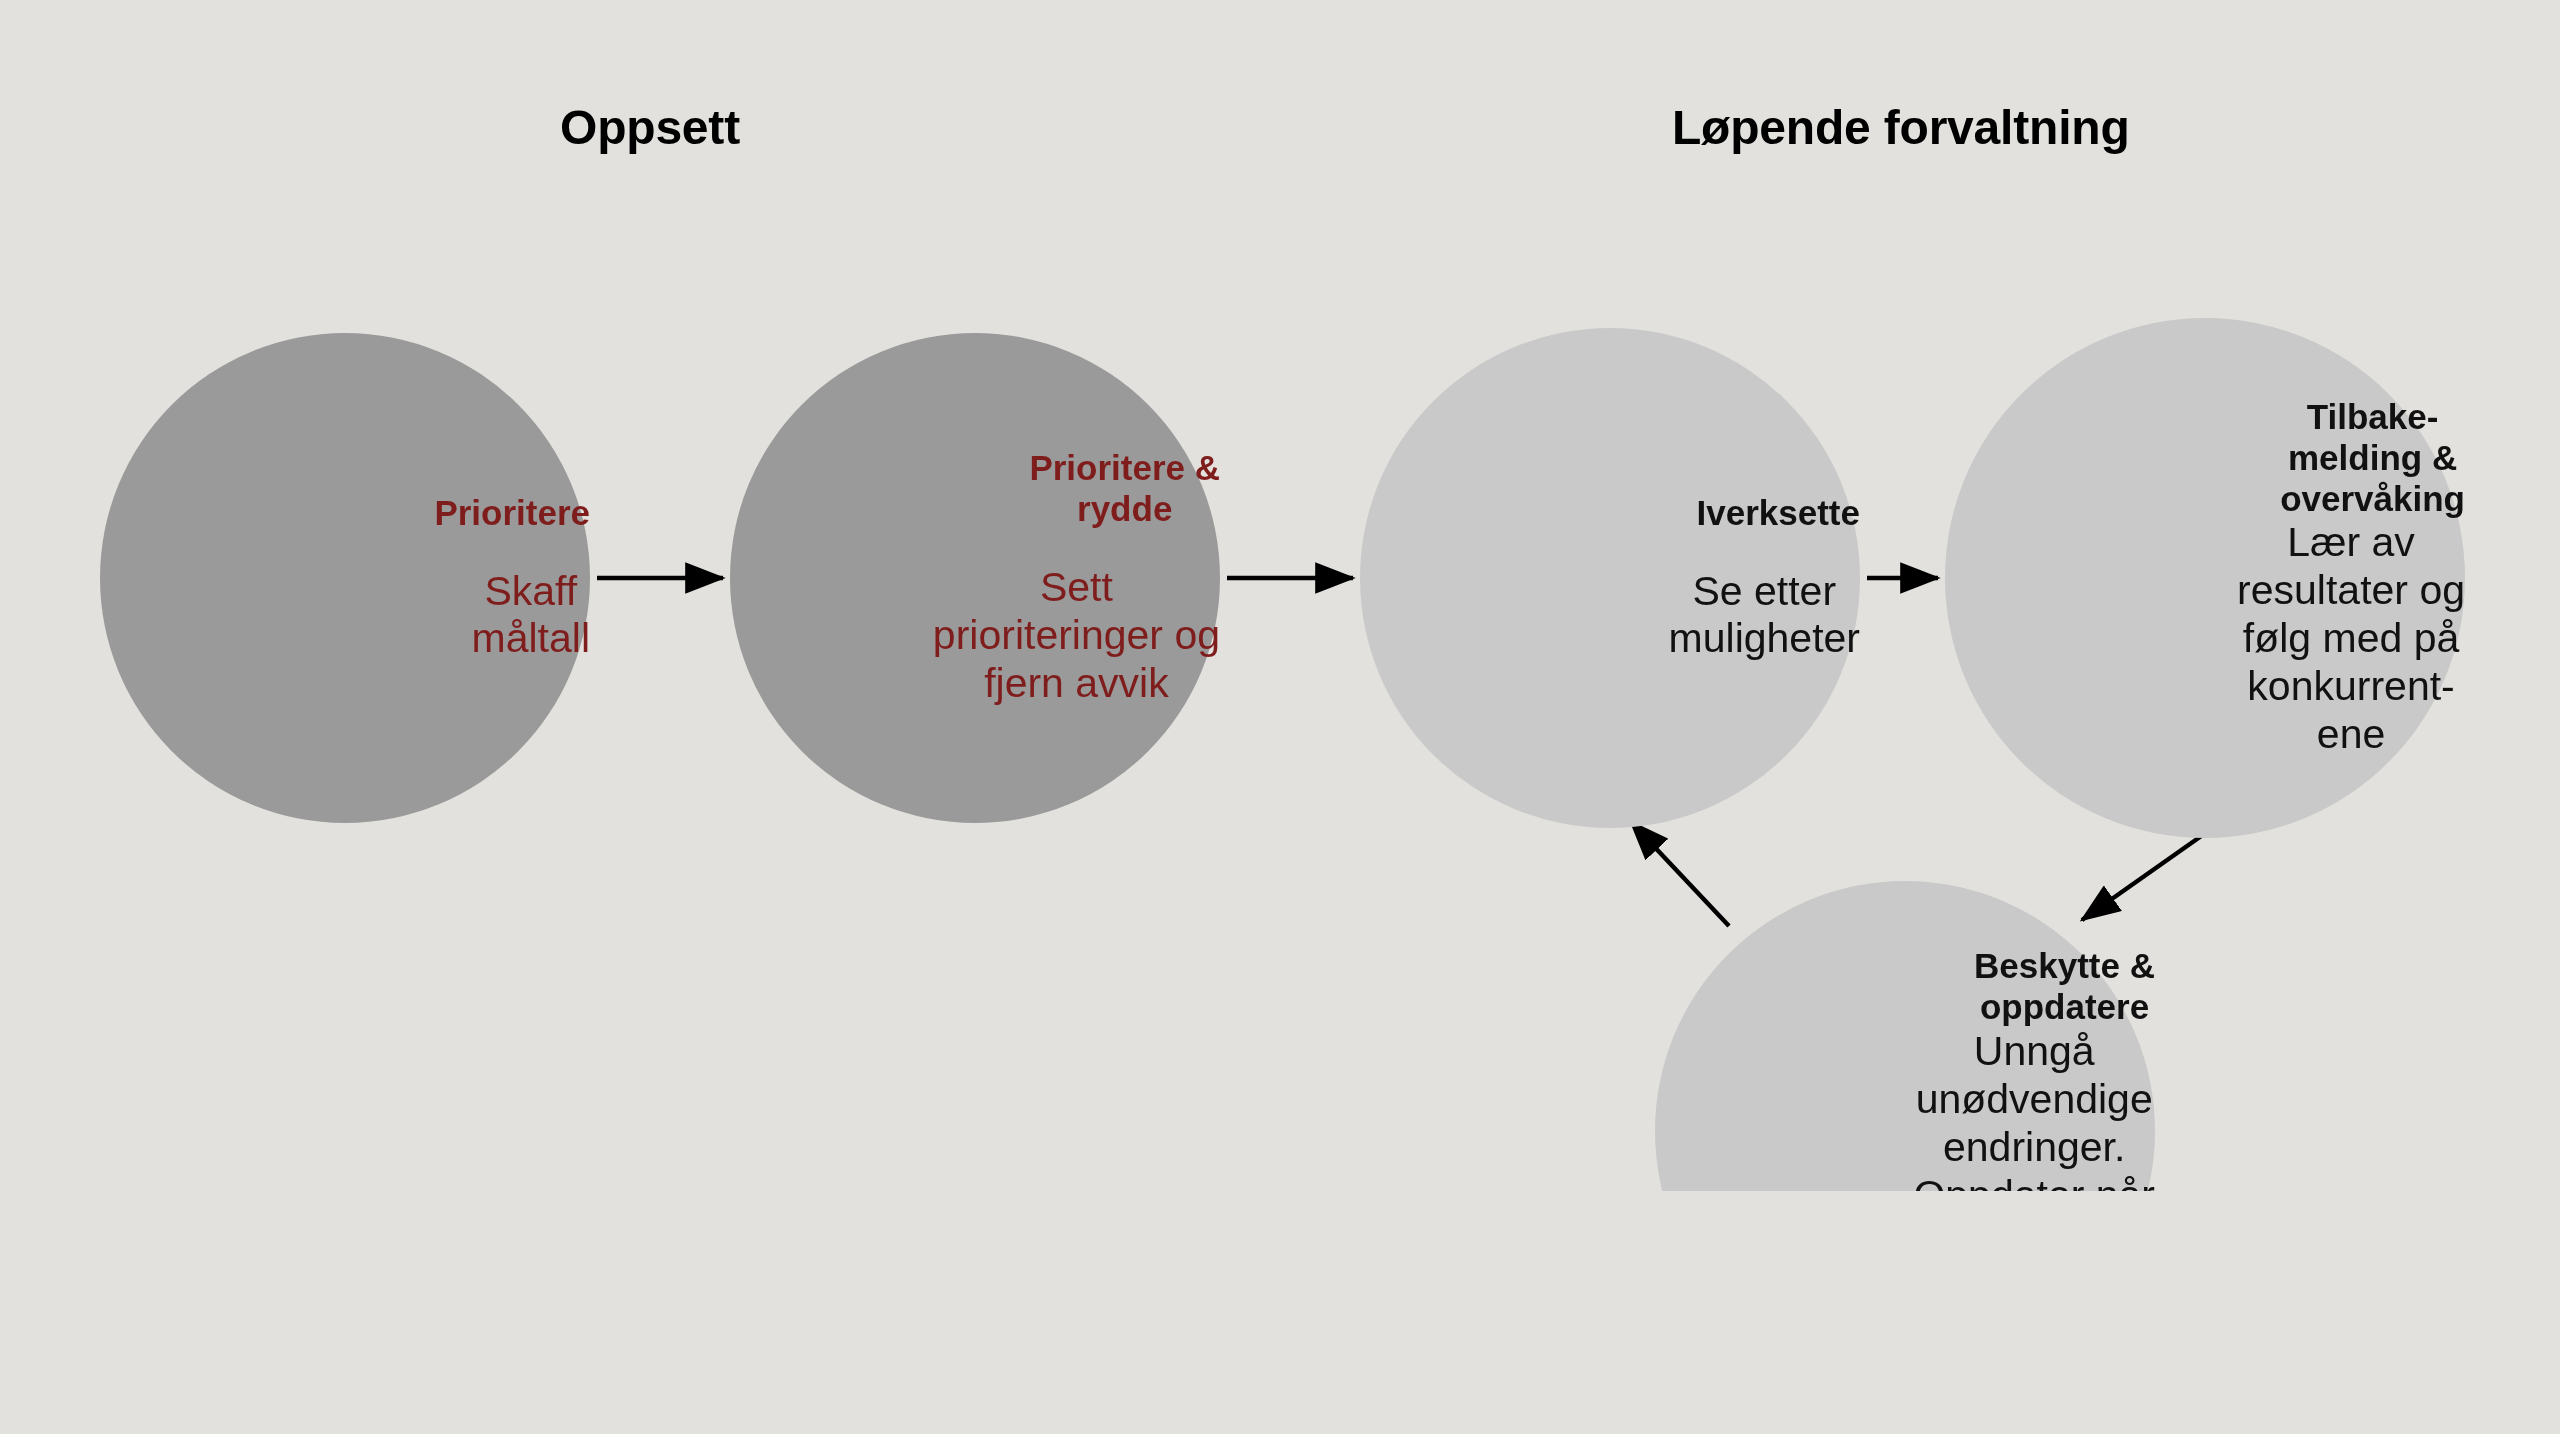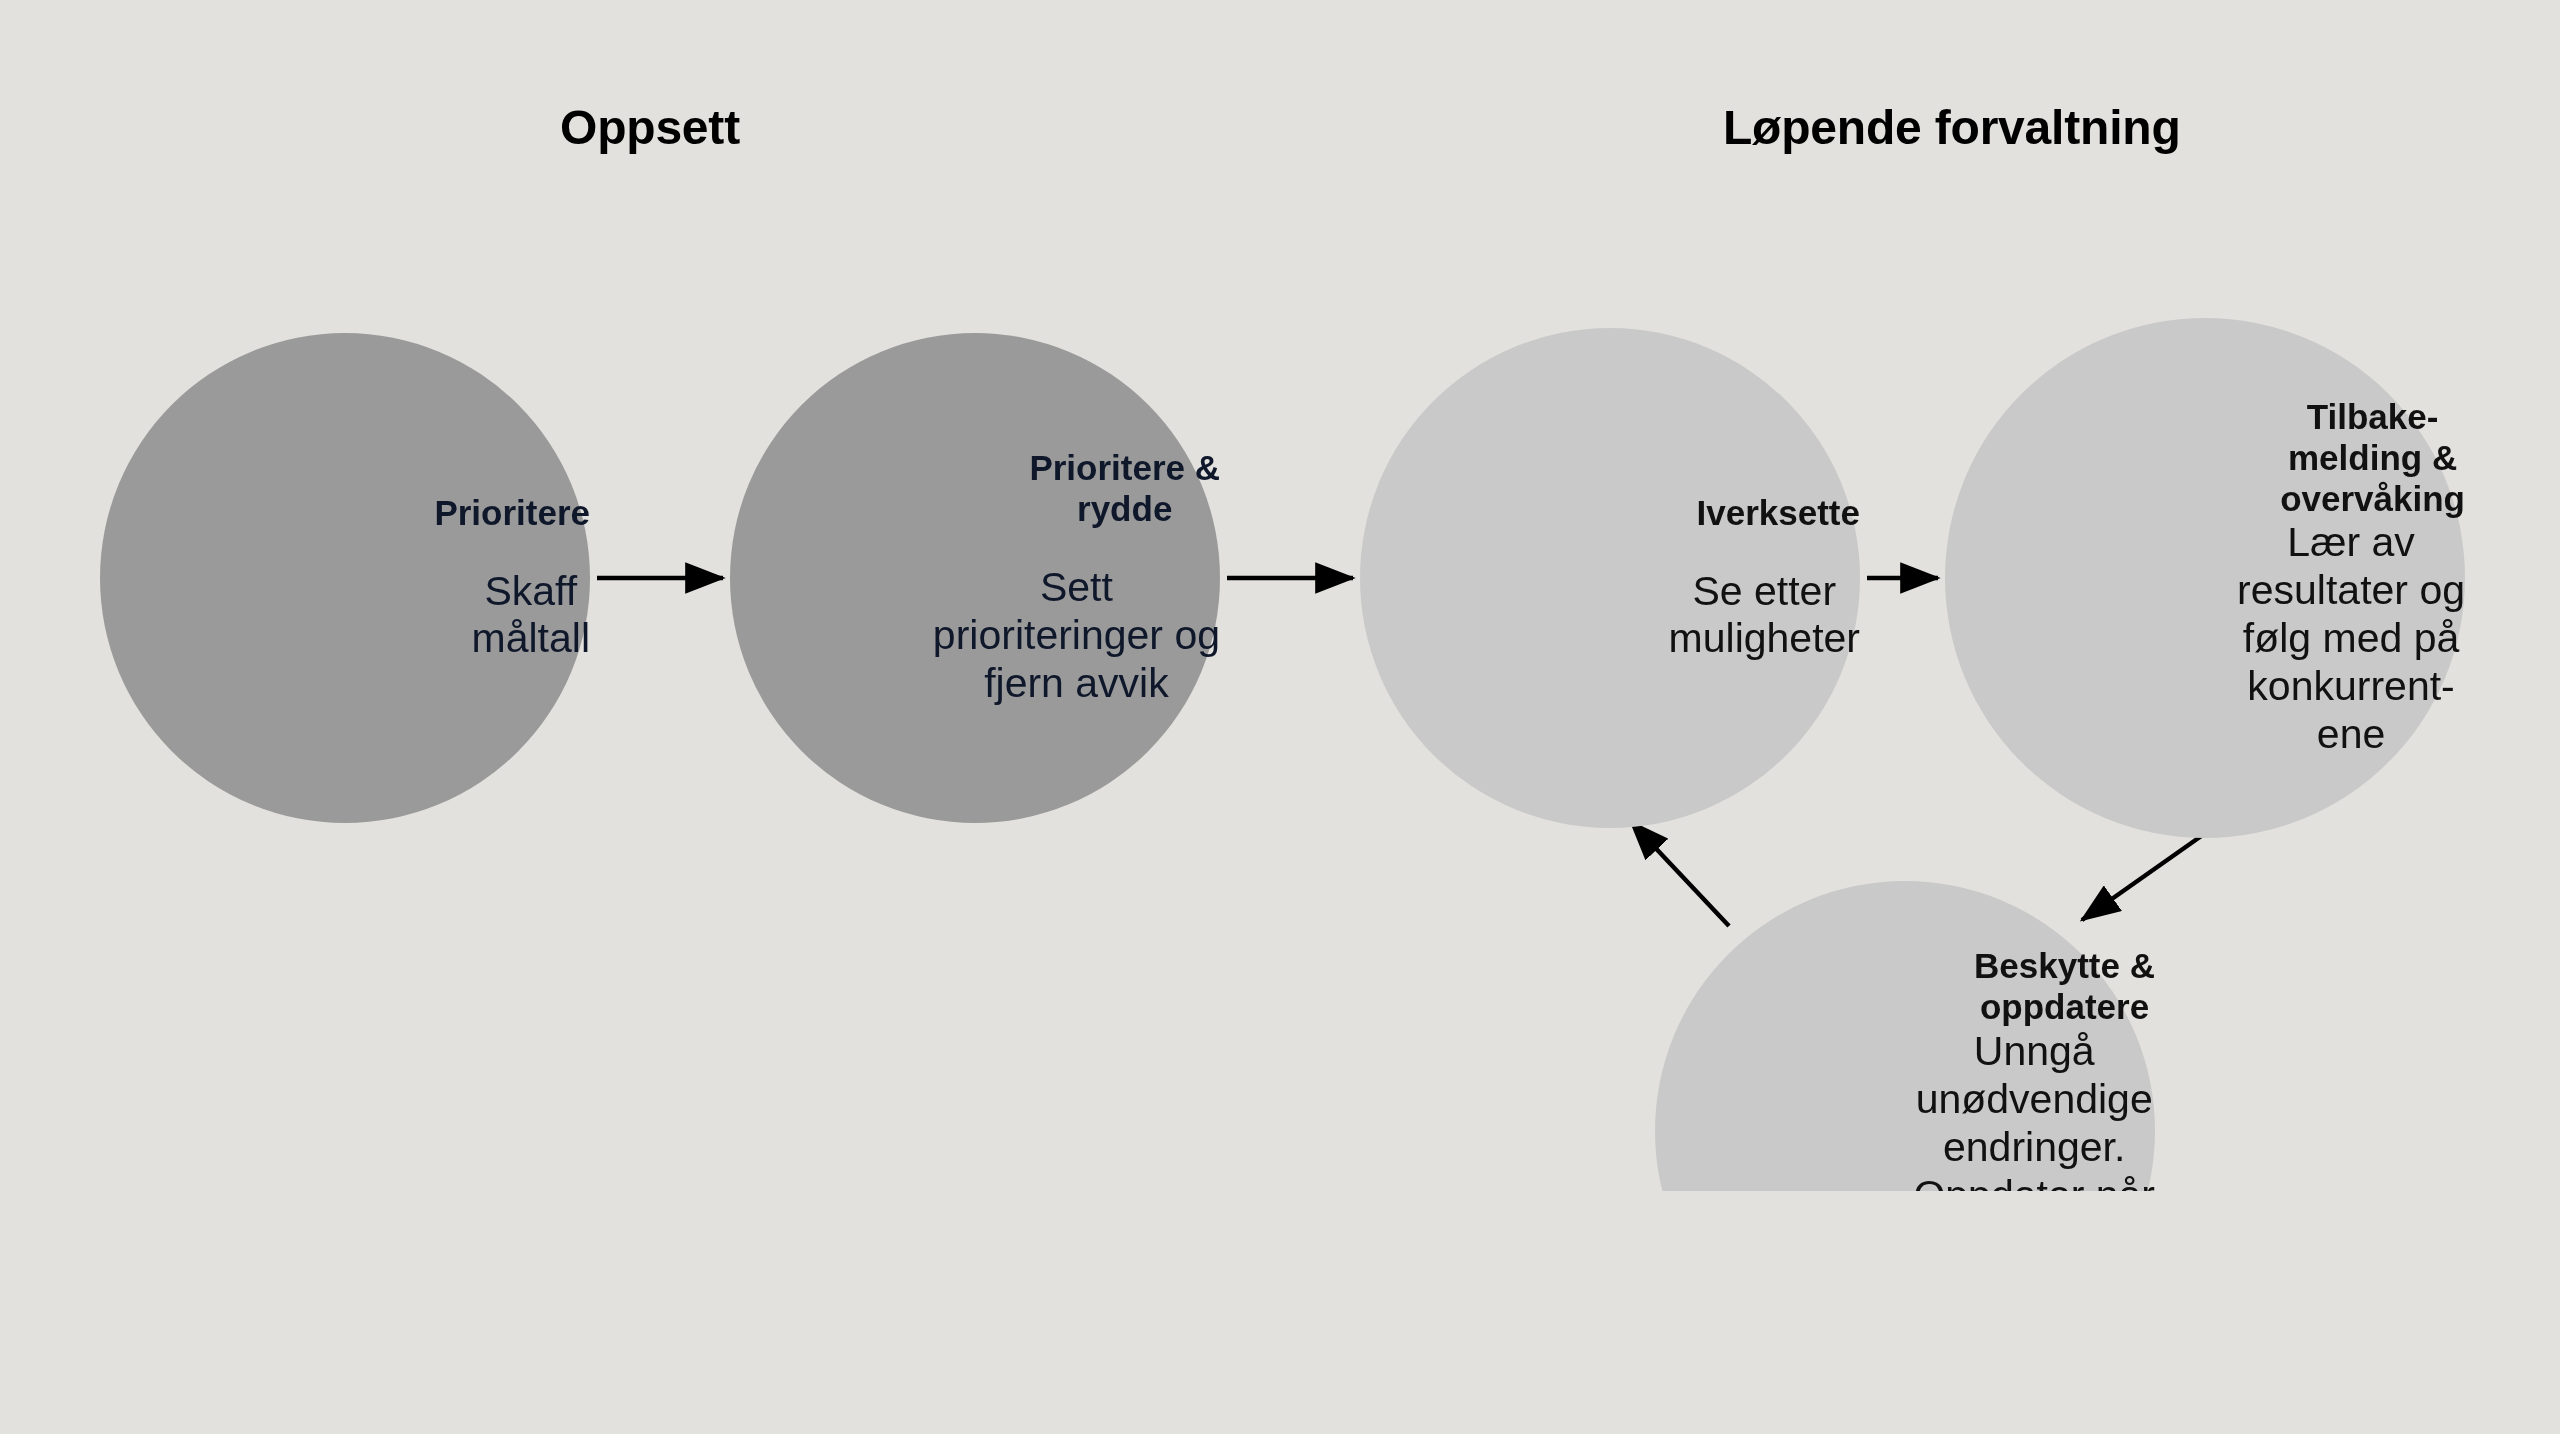--- a/index.html
+++ b/index.html
@@ -18,21 +18,21 @@
   }
   .phase-title {
     position: absolute;
     font-size: 48px;
     font-weight: bold;
     color: #000000;
     white-space: nowrap;
     letter-spacing: -0.2px;
   }
   #phase-title-setup  { left: 560px;  top: 100px; }
-  #phase-title-ongoing{ left: 1723px; top: 100px; }
+  #phase-title-ongoing{ left: 1672px; top: 100px; }
 
   .node {
     position: absolute;
     border-radius: 50%;
     display: flex;
     flex-direction: column;
     align-items: flex-end;
     justify-content: center;
     box-sizing: border-box;
     text-align: center;
@@ -44,21 +44,21 @@
     white-space: pre-line;
   }
   .node .node-desc {
     font-size: 41px;
     font-weight: normal;
     line-height: 1.17;
     white-space: pre-line;
   }
   .node.dark {
     background: #9a9a9a;
-    color: #0f172a;
+    color: #7f1d1d;
   }
   .node.light {
     background: #c9c9c9;
     color: #111111;
   }
   .node.gap .node-desc { margin-top: 34px; }
 
   
   #node-benchmark   { left: 100px;  top: 333px; width: 490px; height: 490px; }
   #node-prioritere  { left: 730px;  top: 333px; width: 490px; height: 490px; }

